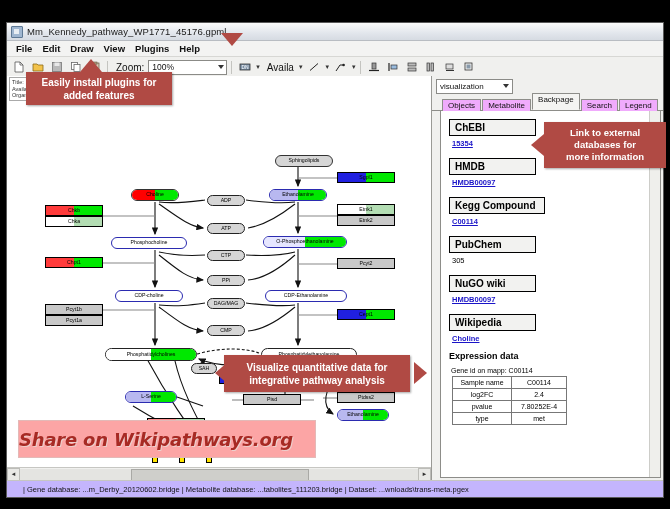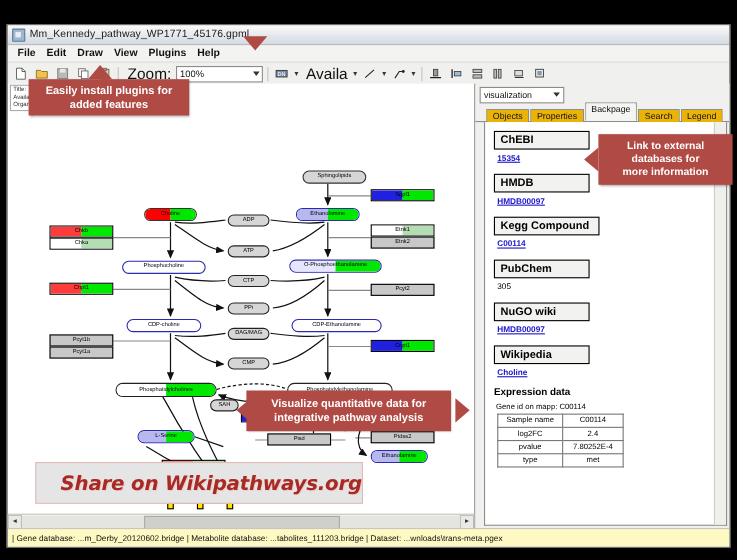--- a/index.html
+++ b/index.html
@@ -64,21 +64,21 @@
     gap: 2px; padding: 0 3px;
     position: relative;
   }
   .tb-btn {
     width: 15px; height: 15px;
     display: flex; align-items: center; justify-content: center;
     border: 1px solid transparent;
     border-radius: 2px;
   }
   .tb-sep { width:1px; height:13px; background:#c4c4c0; margin:0 2px; }
-  .tb-label { font-size: 14px; color:#111; margin-left:4px; margin-right:2px;}
+  .tb-label { font-size: 10px; color:#111; margin-left:4px; margin-right:2px;}
   .tb-combo {
     height: 13px; width: 74px;
     background: #fff; border: 1px solid #8b8b87;
     font-size: 8.5px; display:flex; align-items:center;
     padding-left: 3px; position: relative;
     color:#111;
   }
   .tb-combo .arrow {
     position:absolute; right:2px; top:50%; transform:translateY(-50%);
     width:0;height:0;border-left:3px solid transparent;border-right:3px solid transparent;
@@ -128,21 +128,21 @@
   }
   #tabs {
     display:flex; align-items:flex-end; height:15px;
     padding-left:10px; background:#f0f0ee;
     border-bottom:1px solid #8d8d89;
     box-sizing:border-box;
   }
   .tab {
     font-size:8px; padding:1px 5px 1px 5px; color:#111;
     border:1px solid #8d8d89; border-bottom:none;
-    background:#eab308; margin-right:1px; position:relative; top:1px;
+    background:#f0abfc; margin-right:1px; position:relative; top:1px;
     border-radius:1px 1px 0 0; white-space:nowrap;
   }
   .tab.active { background:#f4f4f2; height:13px; top:0px; z-index:2; border-bottom:1px solid #f4f4f2;}
   #backpage {
     flex:1; background:#ffffff;
     border:1px solid #8d8d89; border-top:none;
     margin:0 4px 2px 8px;
     overflow:hidden; position:relative;
     padding:6px 0 0 8px;
     box-sizing:border-box;
@@ -170,25 +170,25 @@
   table.exp td {
     border:1px solid #777; padding:2px 4px;
     text-align:center; background:#fff; white-space:nowrap;
   }
   table.exp td.k { min-width:50px;}
   table.exp td.v { min-width:46px;}
   
   #statusbar {
     position:absolute; left:0; bottom:0;
     width:658px; height:17px;
-    background:#fef9c3;
+    background:#c4b5fd;
     border-top:1px solid #c6c6c2;
     display:flex; align-items:center;
     font-size:7.5px; color:#111;
-    padding-left:4px;
+    padding-left:16px;
     box-sizing:border-box;
   }
   #hscroll {
     position:absolute; left:0; bottom:17px; width:424px; height:12px;
     background:#f0f0ee; border-top:1px solid #c6c6c2;
     display:flex; align-items:center;
   }
   #hscroll .sb-arrow{
     width:11px;height:11px;font-size:6px;color:#333;
     display:flex;align-items:center;justify-content:center;
@@ -241,23 +241,23 @@
     z-index:40;
     padding:3px 6px;
     box-sizing:border-box;
   }
   .tri { position:absolute; width:0; height:0; z-index:40; }
   .tri-down { border-left:11px solid transparent; border-right:11px solid transparent; border-top:13px solid #b04a44;}
   .tri-up { border-left:11px solid transparent; border-right:11px solid transparent; border-bottom:13px solid #b04a44;}
   .tri-left { border-top:11px solid transparent; border-bottom:11px solid transparent; border-right:13px solid #b04a44;}
   .tri-right { border-top:11px solid transparent; border-bottom:11px solid transparent; border-left:13px solid #b04a44;}
   .share-banner{
-    position:absolute; left:32px; top:420px; width:296px; height:36px;
-    background:#e5e5e5; border:1px solid #e3b9b7;
-    display:flex; align-items:center; justify-content:flex-end;
+    position:absolute; left:18px; top:420px; width:296px; height:36px;
+    background:#fca5a5; border:1px solid #e3b9b7;
+    display:flex; align-items:center; justify-content:flex-start;
     z-index:45;
   }
   .share-banner span{
     font-family:"DejaVu Sans", sans-serif;
     font-style:italic; font-weight:bold; font-size:18px;
     color:#a72a24;
     text-shadow: 1px 1px 0 #eccfcd;
     letter-spacing:-.2px;
   }
 </style>
@@ -653,21 +653,21 @@
 
       <div id="side">
         <div id="side-top">
           <div class="vis-combo">
             <span>visualization</span>
             <span class="arrow"></span>
           </div>
         </div>
         <div id="tabs">
           <div class="tab">Objects</div>
-          <div class="tab">Properties</div>
+          <div class="tab">Metabolite</div>
           <div class="tab active">Backpage</div>
           <div class="tab">Search</div>
           <div class="tab">Legend</div>
         </div>
         <div id="backpage">
           <div id="sidescrollbar"></div>
 
           <div class="bp-hdr">ChEBI</div>
           <a class="bp-link">15354</a>
 

